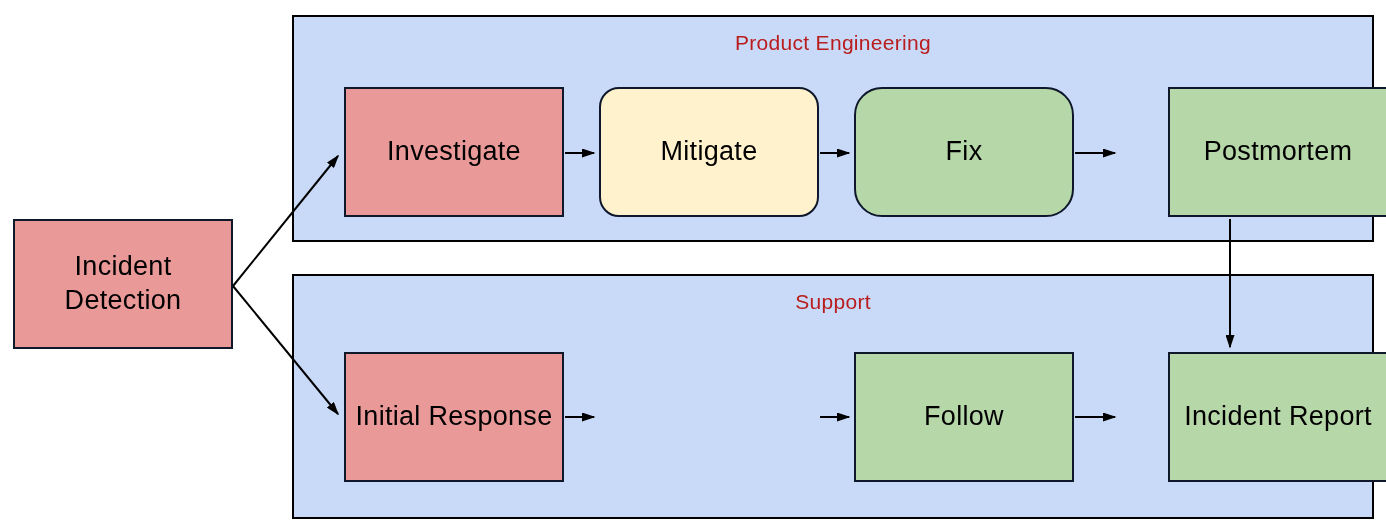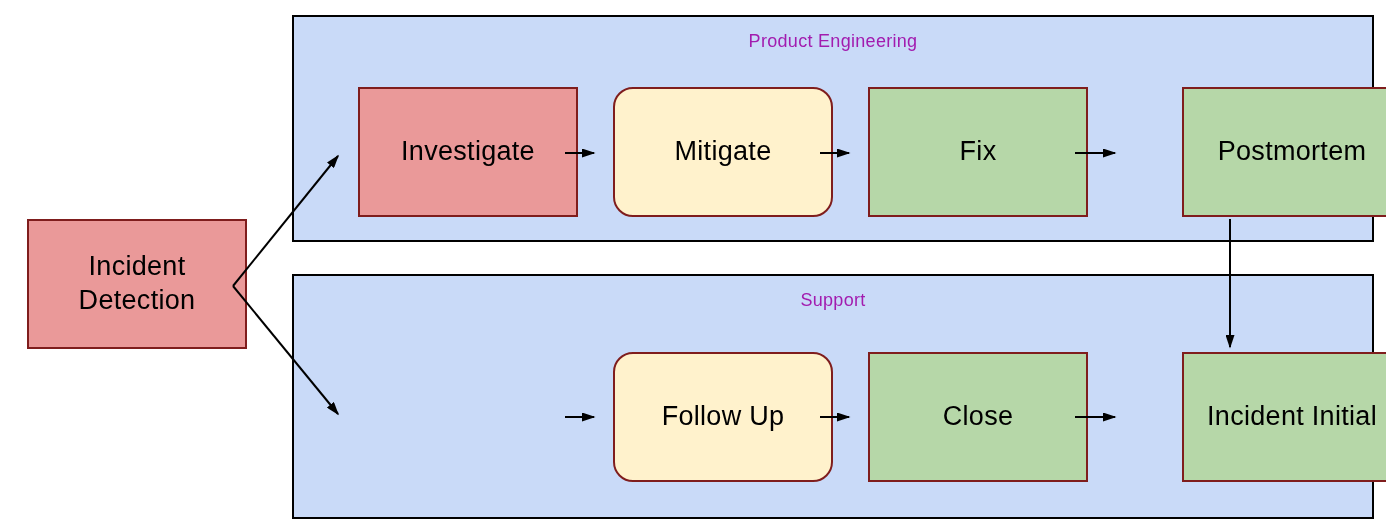--- a/index.html
+++ b/index.html
@@ -24,40 +24,39 @@
     box-sizing: border-box;
   }
   .lane-pe { top: 15px; height: 227px; }
   .lane-support { top: 274px; height: 245px; }
   .lane-title {
     position: absolute;
     top: 14px;
     left: 0;
     width: 100%;
     text-align: center;
-    font-size: 18px;
+    font-size: 21px;
     letter-spacing: 0.3px;
-    color: #a21caf;
+    color: #b91c1c;
   }
   .node {
     position: absolute;
     width: 220px;
     height: 130px;
-    border: 2px solid #7f1d1d;
+    border: 2px solid #0f172a;
     box-sizing: border-box;
     display: flex;
     align-items: center;
     justify-content: center;
     text-align: center;
     font-size: 27px;
     letter-spacing: 0.3px;
     line-height: 1.25;
     color: #000000;
     padding: 0 8px;
-    margin-left: 14px;
   }
   .row-top    { top: 87px; }
   .row-bottom { top: 352px; }
   .col-1 { left: 344px; }
   .col-2 { left: 599px; border-radius: 20px; }
   .col-3 { left: 854px; }
   .col-4 { left: 1168px; }
   .node-start { left: 13px; top: 219px; align-items: center; }
   .arrows {
     position: absolute;
@@ -88,35 +87,35 @@
   <div class="node node-start" style="background-color: rgb(234, 153, 153);">
     <span>Incident Detection</span>
   </div>
 
   <div class="node row-top col-1" style="background-color: rgb(234, 153, 153);">
     <span>Investigate</span>
   </div>
   <div class="node row-top col-2" style="background-color: rgb(255, 242, 204);">
     <span>Mitigate</span>
   </div>
-  <div class="node row-top col-3" style="background-color: rgb(182, 215, 168);">
+  <div class="node row-top col-3" style="background-color: rgb(182, 215, 168); border-radius: 28px;">
     <span>Fix</span>
   </div>
   <div class="node row-top col-4" style="background-color: rgb(182, 215, 168);">
     <span>Postmortem</span>
   </div>
 
-  <div class="node row-bottom col-2" style="background-color: rgb(255, 242, 204);">
-    <span>Follow Up</span>
+  <div class="node row-bottom col-1" style="background-color: rgb(234, 153, 153);">
+    <span>Initial Response</span>
   </div>
   <div class="node row-bottom col-3" style="background-color: rgb(182, 215, 168);">
-    <span>Close</span>
+    <span>Follow</span>
   </div>
   <div class="node row-bottom col-4" style="background-color: rgb(182, 215, 168);">
-    <span>Incident Initial</span>
+    <span>Incident Report</span>
   </div>
 
   <svg class="arrows" viewBox="0 0 1386 526" xmlns="http://www.w3.org/2000/svg">
     <defs>
       <marker id="ah" viewBox="0 0 9 6" refX="8" refY="3" markerWidth="6.75" markerHeight="4.5" orient="auto-start-reverse">
         <path d="M0,0 L9,3 L0,6 Z" fill="#000000"></path>
       </marker>
     </defs>
     <line class="arrow-line" x1="233" y1="286" x2="338" y2="156" marker-end="url(#ah)"></line>
     <line class="arrow-line" x1="233" y1="286" x2="338" y2="414" marker-end="url(#ah)"></line>

